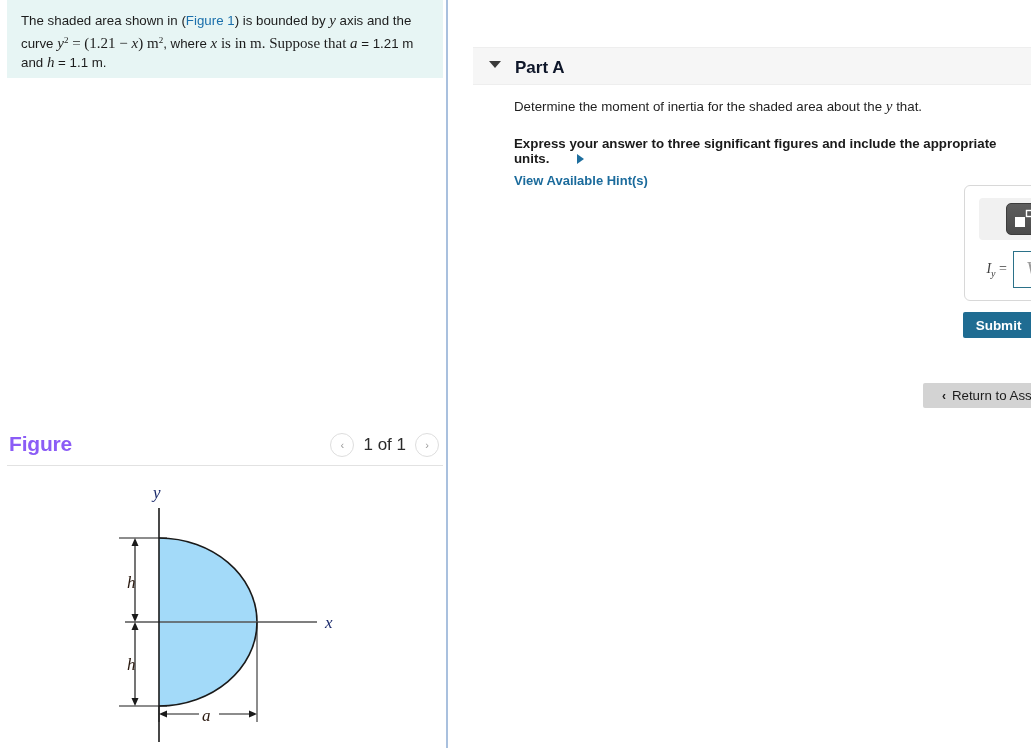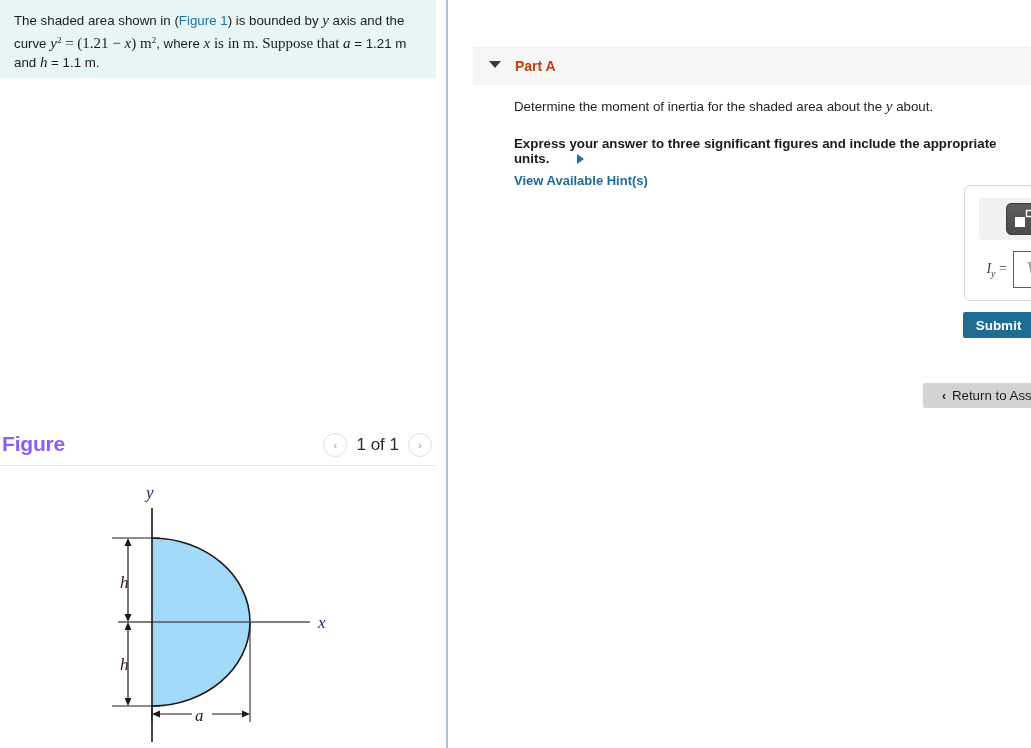--- a/index.html
+++ b/index.html
@@ -13,21 +13,21 @@
     position: relative;
     overflow: hidden;
     font-family: "Liberation Sans", sans-serif;
     font-size: 13px;
     color: #222222;
   }
 
   
   #left-panel {
     position: absolute;
-    left: 0; top: 0;
+    left: 7px; top: 0;
     width: 447px;
     height: 748px;
     background: #ffffff;
   }
   #panel-divider {
     position: absolute;
     left: 446px; top: 0;
     width: 2px; height: 748px;
     background: #a9c0de;
   }
@@ -124,23 +124,23 @@
     left: 40px; top: 61px;
     width: 0; height: 0;
     border-left: 6px solid transparent;
     border-right: 6px solid transparent;
     border-top: 7px solid #3a3a3a;
     cursor: pointer;
   }
   #parta-title {
     position: absolute;
     left: 66px; top: 58px;
-    font-size: 14px;
-    font-weight: bold;
-    color: #c2410c;
+    font-size: 17px;
+    font-weight: bold;
+    color: #0f172a;
   }
 
   #question-text {
     position: absolute;
     left: 65px; top: 98px;
     font-size: 13.3px;
     color: #1f1f1f;
   }
   #answer-instruction {
     position: absolute;
@@ -331,21 +331,21 @@
 </div>
 
 <div id="panel-divider"></div>
 
 <div id="right-panel">
 
   <div id="parta-header"></div>
   <div id="parta-caret"></div>
   <div id="parta-title">Part A</div>
 
-  <div id="question-text"><span>Determine the moment of inertia for the shaded area about the </span><span class="mvar">y</span><span> about.</span></div>
+  <div id="question-text"><span>Determine the moment of inertia for the shaded area about the </span><span class="mvar">y</span><span> that.</span></div>
 
   <div id="answer-instruction">Express your answer to three significant figures and include the appropriate units.</div>
 
   <div id="hints-link">
     <span id="hints-caret"></span>
     <span id="hints-label">View Available Hint(s)</span>
   </div>
 
   <div id="answer-box"></div>
 

